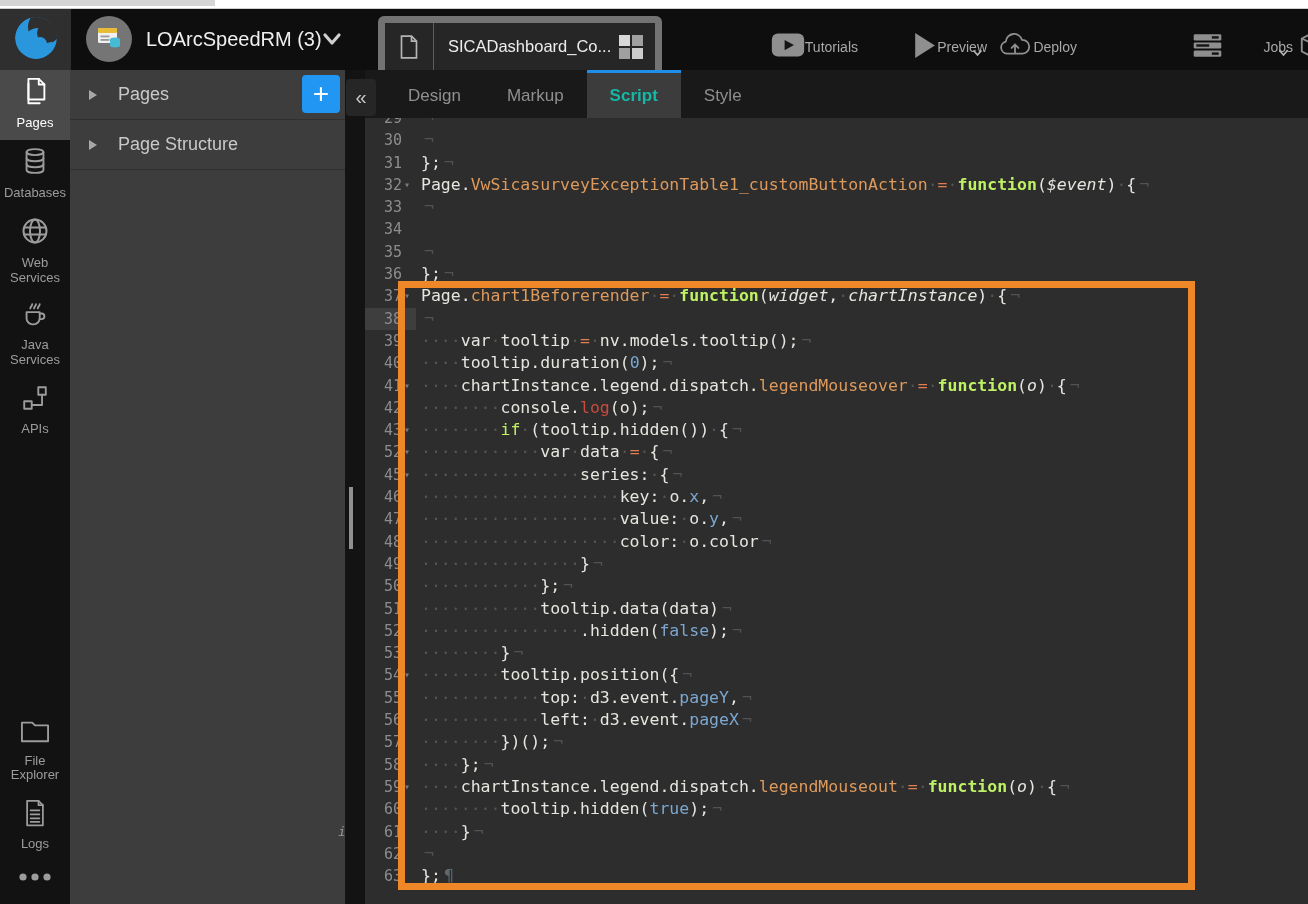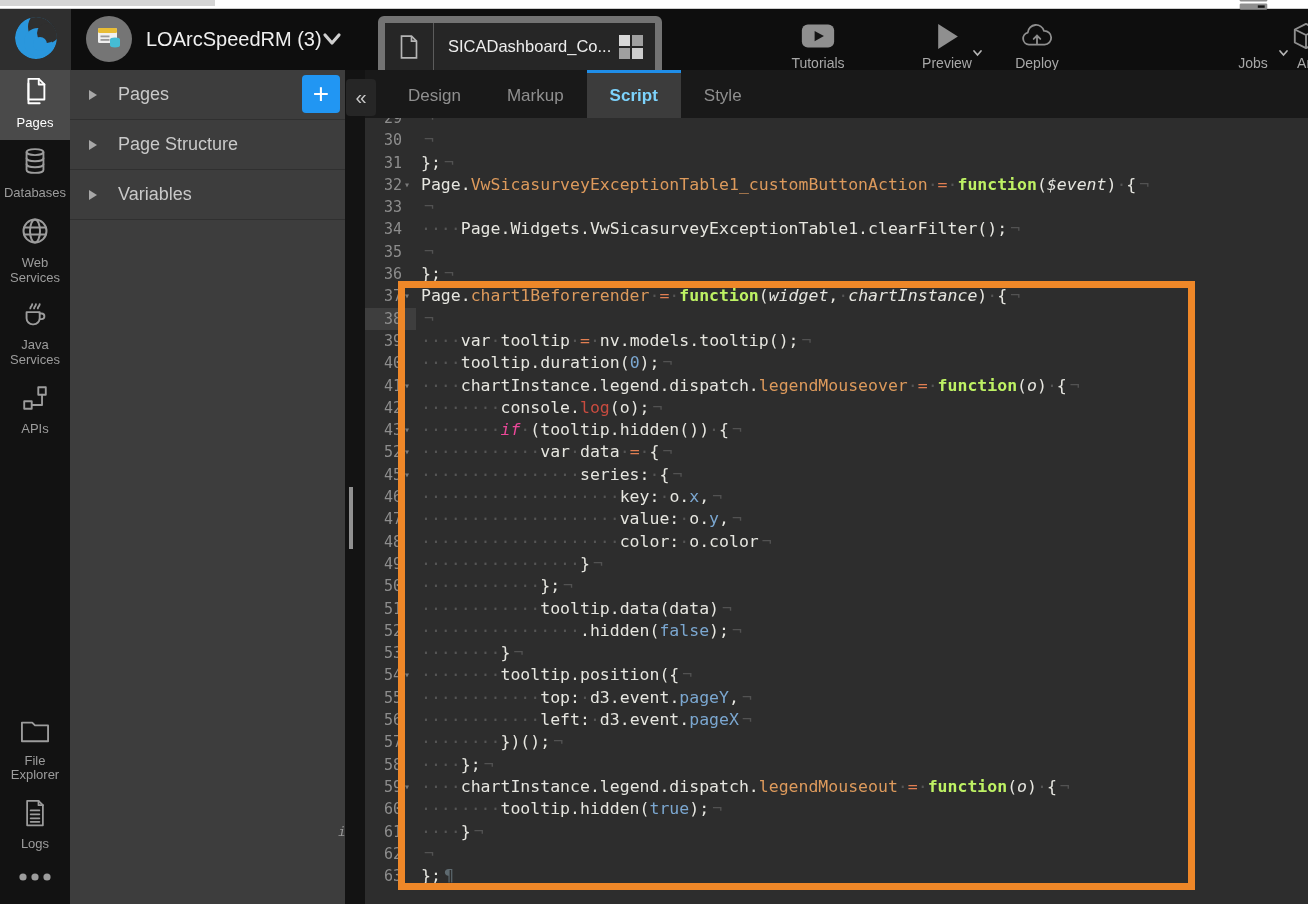--- a/index.html
+++ b/index.html
@@ -17,21 +17,21 @@
   .proj-name{position:absolute;left:146px;top:0;height:52px;line-height:61px;font-size:20px;color:#efefef;cursor:pointer}
   .proj-caret{position:absolute;left:318px;top:18px;width:28px;height:24px;color:#cfcfcf;cursor:pointer}
   .page-tab{position:absolute;left:378px;top:7px;width:270px;height:47px;border:7px solid #737373;border-radius:6px;background:#262626;display:flex;align-items:center;cursor:pointer}
   .pt-icon{width:48px;height:47px;border-right:1px solid #5c5c5c;display:flex;align-items:center;justify-content:center}
   .pt-label{flex:1;padding-left:14px;font-size:16.5px;color:#ededed;white-space:nowrap;overflow:hidden}
   .pt-grid{width:24px;height:24px;margin-right:12px;display:grid;grid-template-columns:11px 11px;grid-template-rows:11px 11px;gap:2px}
   .pt-grid i{display:block}
   .pt-grid i:nth-child(1){background:#d8d8d8}.pt-grid i:nth-child(2){background:#a0a0a0}
   .pt-grid i:nth-child(3){background:#a0a0a0}.pt-grid i:nth-child(4){background:#cdcdcd}
 
-  .tb-action{position:absolute;top:10px;width:80px;height:52px;display:flex;flex-direction:column;align-items:center;justify-content:flex-end;cursor:pointer}
+  .tb-action{position:absolute;top:10px;width:80px;height:52px;display:flex;flex-direction:row;align-items:center;justify-content:flex-end;cursor:pointer}
   .tb-ic{height:32px;display:flex;align-items:center;justify-content:center}
   .tb-label{font-size:14px;color:#a8a8a8;margin-top:3px;white-space:nowrap}
   .tb-caret{position:absolute;right:2px;top:26px;width:15px;color:#b5b5b5}
 
   
   .sidebar{position:absolute;left:0;top:70px;width:70px;height:834px;background:#121212}
   .side-item{width:70px;min-height:70px;display:flex;flex-direction:column;align-items:center;justify-content:center;gap:5px;color:#9c9c9c;cursor:pointer;padding:5px 0 9px;box-sizing:border-box}
   .side-item .lbl{font-size:13px;line-height:1.13;text-align:center}
   .side-item.active{background:#4a4a4a;color:#fff}
   .side-bottom{position:absolute;bottom:0;left:0;width:70px}
@@ -44,36 +44,36 @@
   .plabel{margin-left:21px;font-size:18px;color:#c9c9c9}
   .add-btn{position:absolute;right:5px;top:5px;width:38px;height:38px;background:#2196f3;border-radius:4px;color:#fff;font-size:28px;font-weight:300;display:flex;align-items:center;justify-content:center;cursor:pointer}
 
   .gapstrip{position:absolute;left:345px;top:70px;width:20px;height:834px;background:#131313}
   .pscroll{position:absolute;left:349px;top:487px;width:4px;height:62px;background:#909090;cursor:pointer}
   .collapse-btn{position:absolute;left:346px;top:79px;width:30px;height:37px;background:#262626;border-radius:4px;color:#c8c8c8;font-size:20px;display:flex;align-items:center;justify-content:center;z-index:4;cursor:pointer}
 
   
   .tabbar{position:absolute;left:365px;top:70px;right:0;height:48px;background:#191919;display:flex;padding-left:20px;z-index:3}
   .etab{padding:0 23px;display:flex;align-items:center;font-size:17px;color:#8f8f8f;border-top:3px solid transparent;box-sizing:border-box;cursor:pointer}
-  .etab.active{background:#3c3c3c;color:#7dd3fc;font-weight:bold;border-top-color:#1f8ee9}
+  .etab.active{background:#3c3c3c;color:#14b8a6;font-weight:bold;border-top-color:#1f8ee9}
 
   .code{position:absolute;left:365px;top:107px;right:0;bottom:0;z-index:1;
         font-family:"DejaVu Sans Mono","Liberation Mono",monospace;font-size:16.5px;cursor:text}
   .crow{display:flex;height:22.3px;line-height:22.3px;white-space:pre}
   .gut{width:37px;flex:none;text-align:right;font-size:15px;color:#8d8d8d;position:relative;font-family:"DejaVu Sans Mono",monospace;cursor:default}
   .fcol{width:14px;flex:none;position:relative}
   .farrow{position:absolute;left:2px;top:0;font-size:10px;color:#7a7a7a;cursor:pointer}
   .linfo{position:absolute;left:-33px;top:0;width:30px;text-align:left;font-style:italic;color:#999;font-size:13px;padding-left:6px}
   .ctext{padding-left:5px}
   .cur .gut,.cur .fcol{background:#3e3e3e}
   .eol{color:#525252;padding-left:3px}
   .eolp{color:#5e6a70}
   .c-d{color:#e6e6e0}
   .c-o{color:#dd9a5c}
-  .c-k{color:#ec4899;font-style:italic}
+  .c-k{color:#bef264;}
   .c-e{color:#e27f52}
   .c-r{color:#c84b3f}
   .c-b{color:#7ba7d0}
   .c-i{color:#e6e6e0;font-style:italic}
   .c-fn{color:#bef264;font-weight:bold}
   .c-w{color:#555}
 
   .hl-rect{position:absolute;left:398px;top:281px;width:797px;height:609px;border:7px solid #ee8728;box-sizing:border-box;z-index:6;pointer-events:none}
 </style>
 </head>
@@ -265,43 +265,39 @@
 <div class="panel" id="tree-panel">
     <div class="prow">
       <span class="pcaret"></span>
       <span class="plabel">Pages</span>
       <div class="add-btn">+</div>
     </div>
     <div class="prow">
       <span class="pcaret"></span>
       <span class="plabel">Page Structure</span>
     </div>
-    <div class="prow">
-      <span class="pcaret"></span>
-      <span class="plabel">Variables</span>
-    </div>
   </div>
 
 <div class="gapstrip"></div>
 <div class="pscroll"></div>
 <div class="collapse-btn">«</div>
 
 <div class="tabbar" id="tabbar">
     <div class="etab">Design</div>
     <div class="etab">Markup</div>
     <div class="etab active">Script</div>
     <div class="etab">Style</div>
   </div>
 <div class="code" id="code-area">
     <div class="crow"><div class="gut">29</div><div class="fcol"></div><div class="ctext"><span class="eol">¬</span></div></div>
     <div class="crow"><div class="gut">30</div><div class="fcol"></div><div class="ctext"><span class="eol">¬</span></div></div>
     <div class="crow"><div class="gut">31</div><div class="fcol"></div><div class="ctext"><span class="c-d">};</span><span class="eol">¬</span></div></div>
     <div class="crow"><div class="gut">32</div><div class="fcol"><span class="farrow">▾</span></div><div class="ctext"><span class="c-d">Page.</span><span class="c-o">VwSicasurveyExceptionTable1_customButtonAction</span><span class="c-w">·</span><span class="c-e">=</span><span class="c-w">·</span><span class="c-fn">function</span><span class="c-d">(</span><span class="c-i">$event</span><span class="c-d">)</span><span class="c-w">·</span><span class="c-d">{</span><span class="eol">¬</span></div></div>
     <div class="crow"><div class="gut">33</div><div class="fcol"></div><div class="ctext"><span class="eol">¬</span></div></div>
-    <div class="crow"><div class="gut">34</div><div class="fcol"></div><div class="ctext"><span class="c-w">····</span><span class="c-d">Page.Widgets.VwSicasurveyExceptionTable1.clearFilter();</span><span class="eol">¬</span></div></div>
+    <div class="crow"><div class="gut">34</div><div class="fcol"></div></div>
     <div class="crow"><div class="gut">35</div><div class="fcol"></div><div class="ctext"><span class="eol">¬</span></div></div>
     <div class="crow"><div class="gut">36</div><div class="fcol"></div><div class="ctext"><span class="c-d">};</span><span class="eol">¬</span></div></div>
     <div class="crow"><div class="gut">37</div><div class="fcol"><span class="farrow">▾</span></div><div class="ctext"><span class="c-d">Page.</span><span class="c-o">chart1Beforerender</span><span class="c-w">·</span><span class="c-e">=</span><span class="c-w">·</span><span class="c-fn">function</span><span class="c-d">(</span><span class="c-i">widget</span><span class="c-d">,</span><span class="c-w">·</span><span class="c-i">chartInstance</span><span class="c-d">)</span><span class="c-w">·</span><span class="c-d">{</span><span class="eol">¬</span></div></div>
     <div class="crow cur"><div class="gut">38</div><div class="fcol"></div><div class="ctext"><span class="eol">¬</span></div></div>
     <div class="crow"><div class="gut">39</div><div class="fcol"></div><div class="ctext"><span class="c-w">····</span><span class="c-d">var</span><span class="c-w">·</span><span class="c-d">tooltip</span><span class="c-w">·</span><span class="c-e">=</span><span class="c-w">·</span><span class="c-d">nv.models.tooltip();</span><span class="eol">¬</span></div></div>
     <div class="crow"><div class="gut">40</div><div class="fcol"></div><div class="ctext"><span class="c-w">····</span><span class="c-d">tooltip.duration(</span><span class="c-b">0</span><span class="c-d">);</span><span class="eol">¬</span></div></div>
     <div class="crow"><div class="gut">41</div><div class="fcol"><span class="farrow">▾</span></div><div class="ctext"><span class="c-w">····</span><span class="c-d">chartInstance.legend.dispatch.</span><span class="c-o">legendMouseover</span><span class="c-w">·</span><span class="c-e">=</span><span class="c-w">·</span><span class="c-fn">function</span><span class="c-d">(</span><span class="c-i">o</span><span class="c-d">)</span><span class="c-w">·</span><span class="c-d">{</span><span class="eol">¬</span></div></div>
     <div class="crow"><div class="gut">42</div><div class="fcol"></div><div class="ctext"><span class="c-w">········</span><span class="c-d">console.</span><span class="c-r">log</span><span class="c-d">(o);</span><span class="eol">¬</span></div></div>
     <div class="crow"><div class="gut">43</div><div class="fcol"><span class="farrow">▾</span></div><div class="ctext"><span class="c-w">········</span><span class="c-k">if</span><span class="c-w">·</span><span class="c-d">(tooltip.hidden())</span><span class="c-w">·</span><span class="c-d">{</span><span class="eol">¬</span></div></div>
     <div class="crow"><div class="gut">52</div><div class="fcol"><span class="farrow">▾</span></div><div class="ctext"><span class="c-w">············</span><span class="c-d">var</span><span class="c-w">·</span><span class="c-d">data</span><span class="c-w">·</span><span class="c-e">=</span><span class="c-w">·</span><span class="c-d">{</span><span class="eol">¬</span></div></div>

